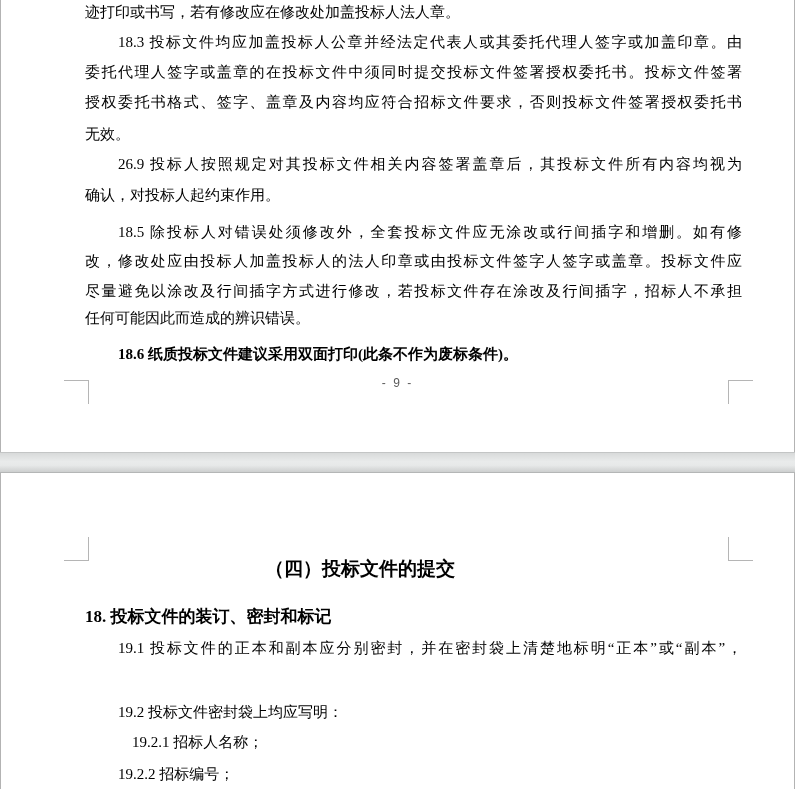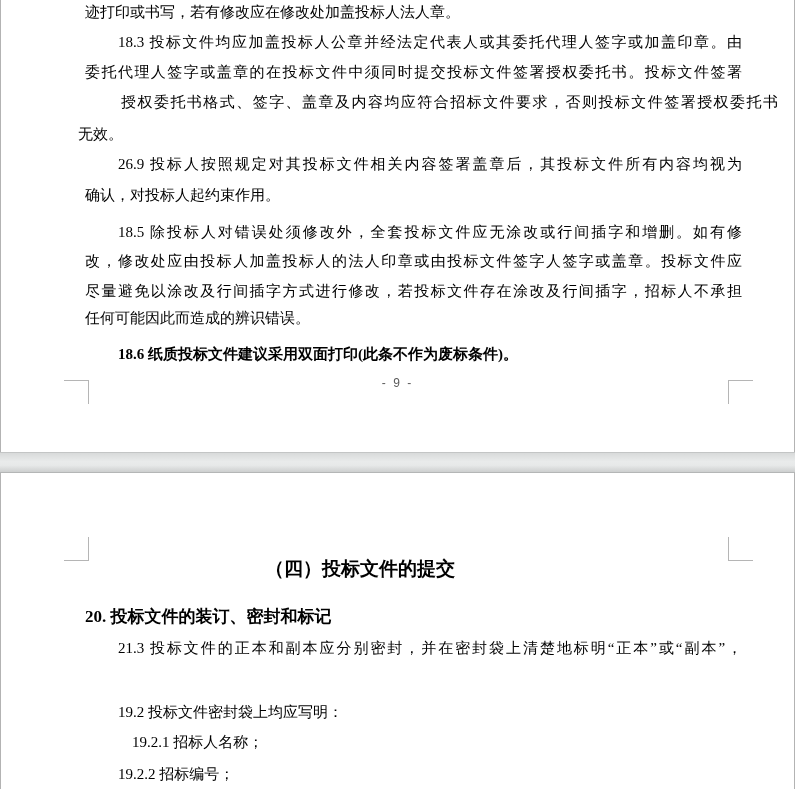--- a/index.html
+++ b/index.html
@@ -87,38 +87,38 @@
 <div id="canvas">
 
   <div class="page" id="page-1">
     <div class="crop-mark cm-bl" style="left:63px; top:380px;"></div>
     <div class="crop-mark cm-br" style="left:727px; top:380px;"></div>
   </div>
 
   <div class="tline" style="left:85px; top:2px;">迹打印或书写，若有修改应在修改处加盖投标人法人章。</div>
   <div class="tline fill" style="left:118px; top:32px; width:624px;">18.3 投标文件均应加盖投标人公章并经法定代表人或其委托代理人签字或加盖印章。由</div>
   <div class="tline fill" style="left:85px; top:62px; width:657px;">委托代理人签字或盖章的在投标文件中须同时提交投标文件签署授权委托书。投标文件签署</div>
-  <div class="tline fill" style="left:85px; top:92px; width:657px;margin-left:36px;">授权委托书格式、签字、盖章及内容均应符合招标文件要求，否则投标文件签署授权委托书</div>
-  <div class="tline" style="left:78px; top:124px;">无效。</div>
+  <div class="tline fill" style="left:85px; top:92px; width:657px;">授权委托书格式、签字、盖章及内容均应符合招标文件要求，否则投标文件签署授权委托书</div>
+  <div class="tline" style="left:85px; top:124px;">无效。</div>
   <div class="tline fill" style="left:118px; top:154px; width:624px;">26.9 投标人按照规定对其投标文件相关内容签署盖章后，其投标文件所有内容均视为</div>
   <div class="tline" style="left:85px; top:185px;">确认，对投标人起约束作用。</div>
   <div class="tline fill" style="left:118px; top:222px; width:624px;">18.5 除投标人对错误处须修改外，全套投标文件应无涂改或行间插字和增删。如有修</div>
   <div class="tline fill" style="left:85px; top:251px; width:657px;">改，修改处应由投标人加盖投标人的法人印章或由投标文件签字人签字或盖章。投标文件应</div>
   <div class="tline" style="left:85px; top:308px;">任何可能因此而造成的辨识错误。</div>
   <div class="tline fill" style="left:85px; top:281px; width:657px;">尽量避免以涂改及行间插字方式进行修改，若投标文件存在涂改及行间插字，招标人不承担</div>
   <div class="tline bold" style="left:118px; top:344px;">18.6 纸质投标文件建议采用双面打印(此条不作为废标条件)。</div>
   <div class="page-number" style="top:376px;">- 9 -</div>
 
   <div class="page-gap"></div>
 
   <div class="page" id="page-2">
     <div class="crop-mark cm-tl" style="left:63px; top:64px;"></div>
     <div class="crop-mark cm-tr" style="left:727px; top:64px;"></div>
   </div>
 
   <div class="section-title" style="top:556px;">（四）投标文件的提交</div>
-  <div class="clause-heading" style="left:85px; top:605px;">20. 投标文件的装订、密封和标记</div>
-  <div class="tline fill" style="left:118px; top:638px; width:624px;">21.3 投标文件的正本和副本应分别密封，并在密封袋上清楚地标明“正本”或“副本”，</div>
+  <div class="clause-heading" style="left:85px; top:605px;">18. 投标文件的装订、密封和标记</div>
+  <div class="tline fill" style="left:118px; top:638px; width:624px;">19.1 投标文件的正本和副本应分别密封，并在密封袋上清楚地标明“正本”或“副本”，</div>
   <div class="tline" style="left:118px; top:702px;">19.2 投标文件密封袋上均应写明：</div>
   <div class="tline" style="left:132px; top:732px;">19.2.1 招标人名称；</div>
   <div class="tline" style="left:118px; top:764px;">19.2.2 招标编号；</div>
 
 </div>
 
 </body></html>

